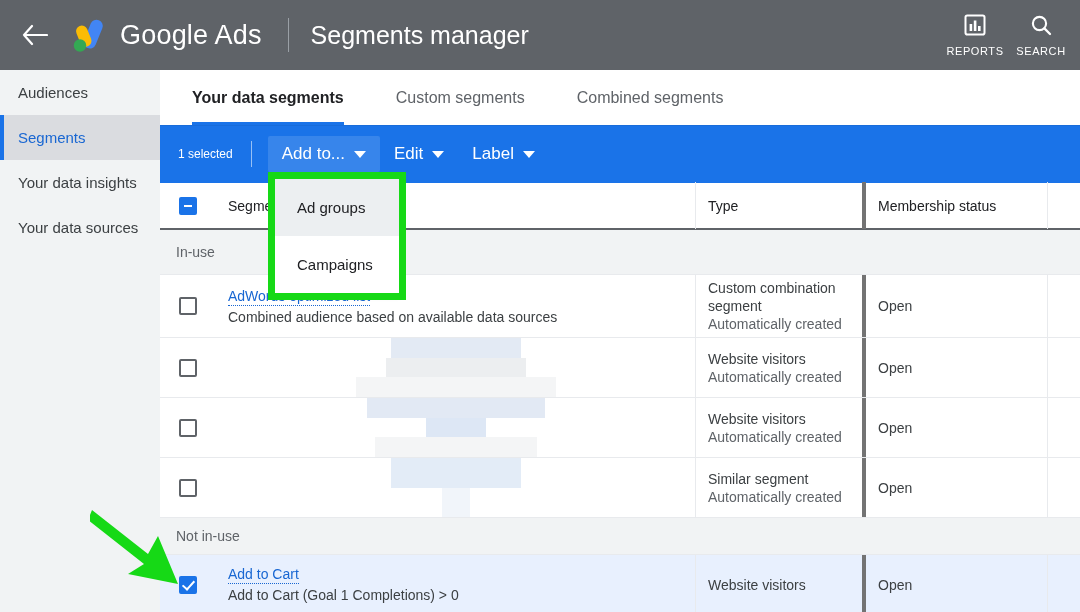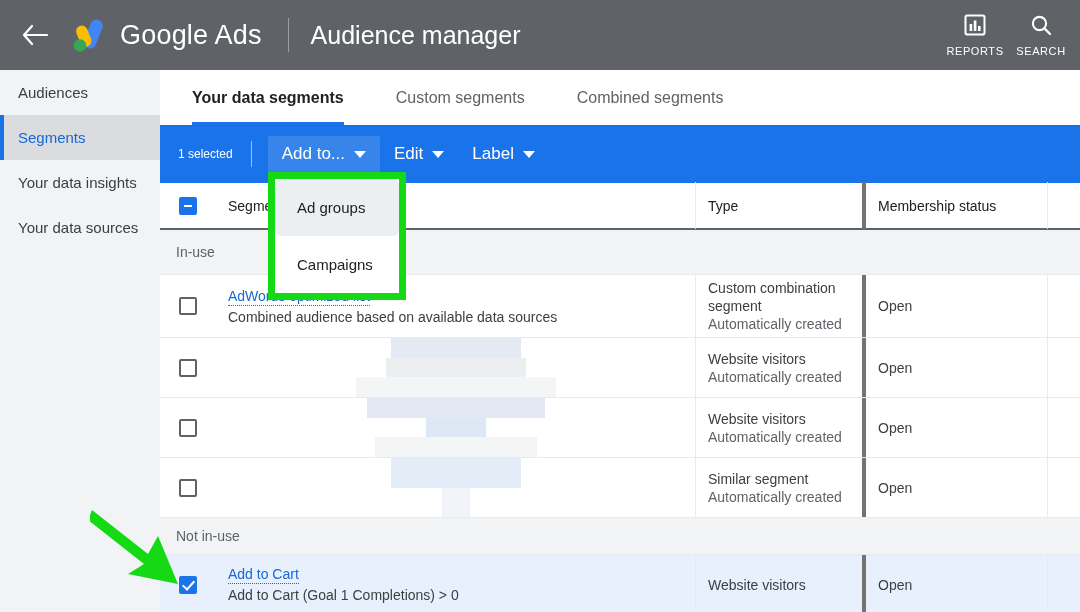--- a/index.html
+++ b/index.html
@@ -157,21 +157,21 @@
     border: 7px solid #16d916; background: transparent;
     z-index: 30; pointer-events: none;
   }
   .menu {
     position: absolute; left: 275px; top: 179px; width: 124px; height: 114px;
     background: #fff; z-index: 29;
     box-shadow: 0 2px 6px rgba(0,0,0,0.28);
   }
   .menu-item {
     height: 57px; display: flex; align-items: center; padding-left: 22px;
-    font-size: 15px; color: #202124; cursor: pointer; white-space: nowrap; border-radius: 6px;
+    font-size: 15px; color: #202124; cursor: pointer; white-space: nowrap;
   }
   .menu-item.hover { background: #eceff1; }
 
   
   .arrow { position: absolute; left: 90px; top: 508px; z-index: 40;
            pointer-events: none; }
 </style>
 </head>
 <body>
 
@@ -192,21 +192,21 @@
       </svg>
     </div>
 
     <div class="brand-text">
       <b>Google</b>
       <span>Ads</span>
     </div>
 
     <div class="vdiv"></div>
 
-    <div class="page-title">Audience manager</div>
+    <div class="page-title">Segments manager</div>
 
     <div class="topbar-actions">
       <div class="tb-action">
         <span>
           <svg width="24" height="24" viewBox="0 0 24 24" aria-hidden="true">
             <rect x="2.5" y="2.5" width="19" height="19" rx="1.8" stroke="#fff" stroke-width="2" fill="none"></rect>
             <rect x="6.6" y="11" width="2.6" height="7" fill="#fff"></rect>
             <rect x="10.8" y="7.5" width="2.6" height="10.5" fill="#fff"></rect>
             <rect x="15" y="13" width="2.6" height="5" fill="#fff"></rect>
           </svg>

